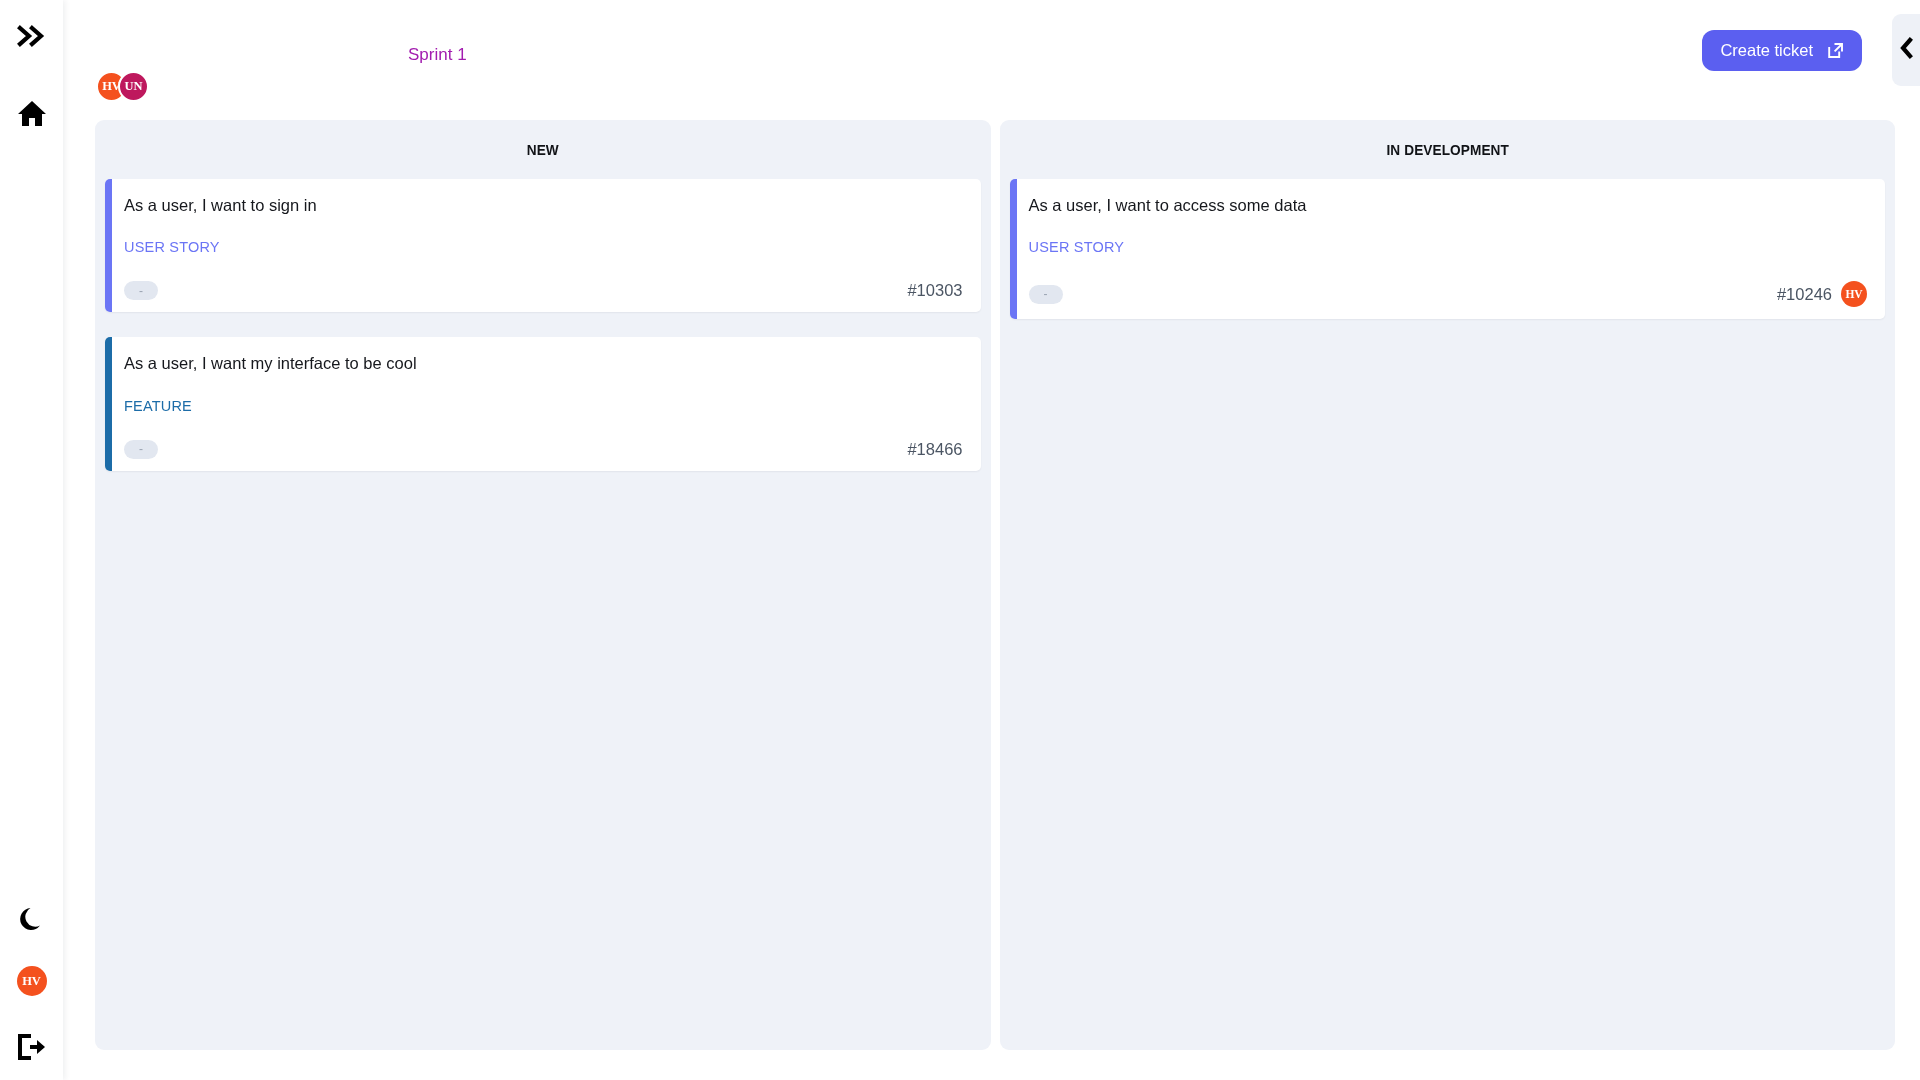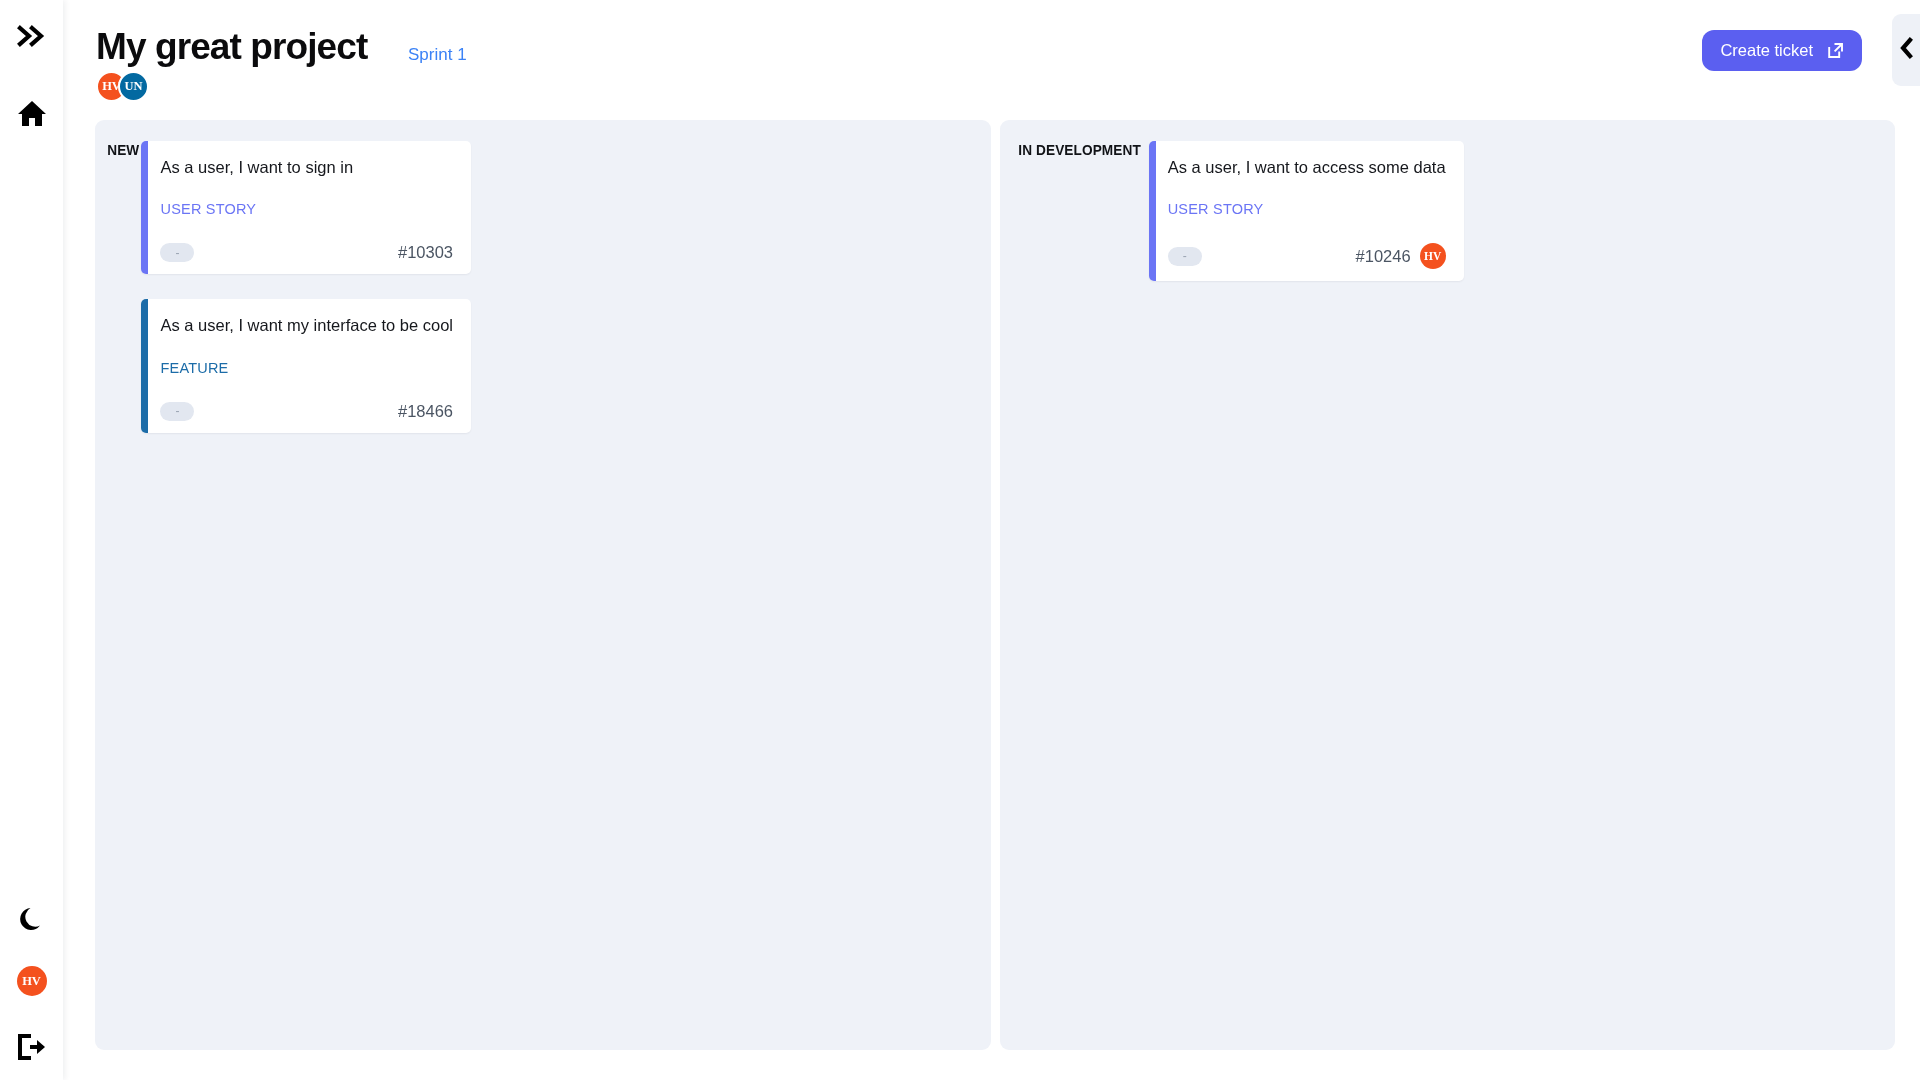--- a/index.html
+++ b/index.html
@@ -46,21 +46,21 @@
   #header { position: absolute; left: 63px; top: 0; width: 1857px; height: 112px; background:#fff; }
 
   #page-title {
     position: absolute; left: 33px; top: 26px;
     font-size: 37px; font-weight: 800; letter-spacing: -0.9px;
     color: #0b0b0d; white-space: nowrap;
     font-family: "Liberation Sans", sans-serif;
   }
   #sprint-label {
     position: absolute; left: 345px; top: 45px;
-    font-size: 17px; color: #3b82f6; white-space: nowrap;
+    font-size: 17px; color: #a21caf; white-space: nowrap;
   }
   #header-avatars { position: absolute; left: 33px; top: 71px; display: flex; }
   #header-avatars .avatar { width: 31px; height: 31px; font-size: 12.5px; border: 2px solid #fff; }
   #header-avatars .avatar + .avatar { margin-left: -9px; }
 
   #create-ticket-btn {
     position: absolute; right: 58px; top: 30px;
     height: 41px; padding: 0 18px;
     display: flex; align-items: center; gap: 14px;
     background: #5b5ff0; color: #fff;
@@ -83,21 +83,21 @@
   #board {
     position: absolute; left: 95px; top: 120px;
     width: 1800px; height: 930px;
     display: flex; gap: 9px;
   }
   .column {
     flex: 1 1 0;
     background: #eff2f8;
     border-radius: 9px;
     padding: 21px 10px 10px 10px;
-    display: flex; flex-direction: row;
+    display: flex; flex-direction: column;
     min-width: 0;
   }
   .column-header {
     text-align: center;
     font-size: 15.5px; font-weight: 700;
     letter-spacing: 0.1px;
     color: #111317;
     transform: scaleX(0.88);
     margin-bottom: 20px;
     white-space: nowrap;
@@ -172,26 +172,25 @@
     <div class="side-icon" id="icon-logout">
       <svg width="30" height="26" viewBox="0 0 30 26">
         <path d="M12 2 L3 2 L3 24 L12 24" stroke="#000" stroke-width="4" fill="none" stroke-linecap="square"></path>
         <path d="M13 13 L26 13" stroke="#000" stroke-width="4" fill="none"></path>
         <path d="M20 6 L28 13 L20 20 Z" fill="#000"></path>
       </svg>
     </div>
   </div>
 
   <div id="header">
-    <div id="page-title">My great project</div>
     <div id="sprint-label">Sprint 1</div>
 
     <div id="header-avatars">
       <div class="avatar" style="background:#f4511e">HV</div>
-      <div class="avatar" style="background:#0369a1">UN</div>
+      <div class="avatar" style="background:#be185d">UN</div>
     </div>
 
     <button id="create-ticket-btn">
       <span>Create ticket</span>
       <span>
         <svg width="17" height="17" viewBox="0 0 17 17">
           <path d="M2.2 5 L2.2 15 L12.2 15 L12.2 9.5" stroke="#fff" stroke-width="1.9" fill="none"></path>
           <path d="M7.5 2 L15 2 L15 9.5" stroke="#fff" stroke-width="1.9" fill="none"></path>
           <path d="M15 2 L7.6 9.4" stroke="#fff" stroke-width="1.9" fill="none"></path>
         </svg>

